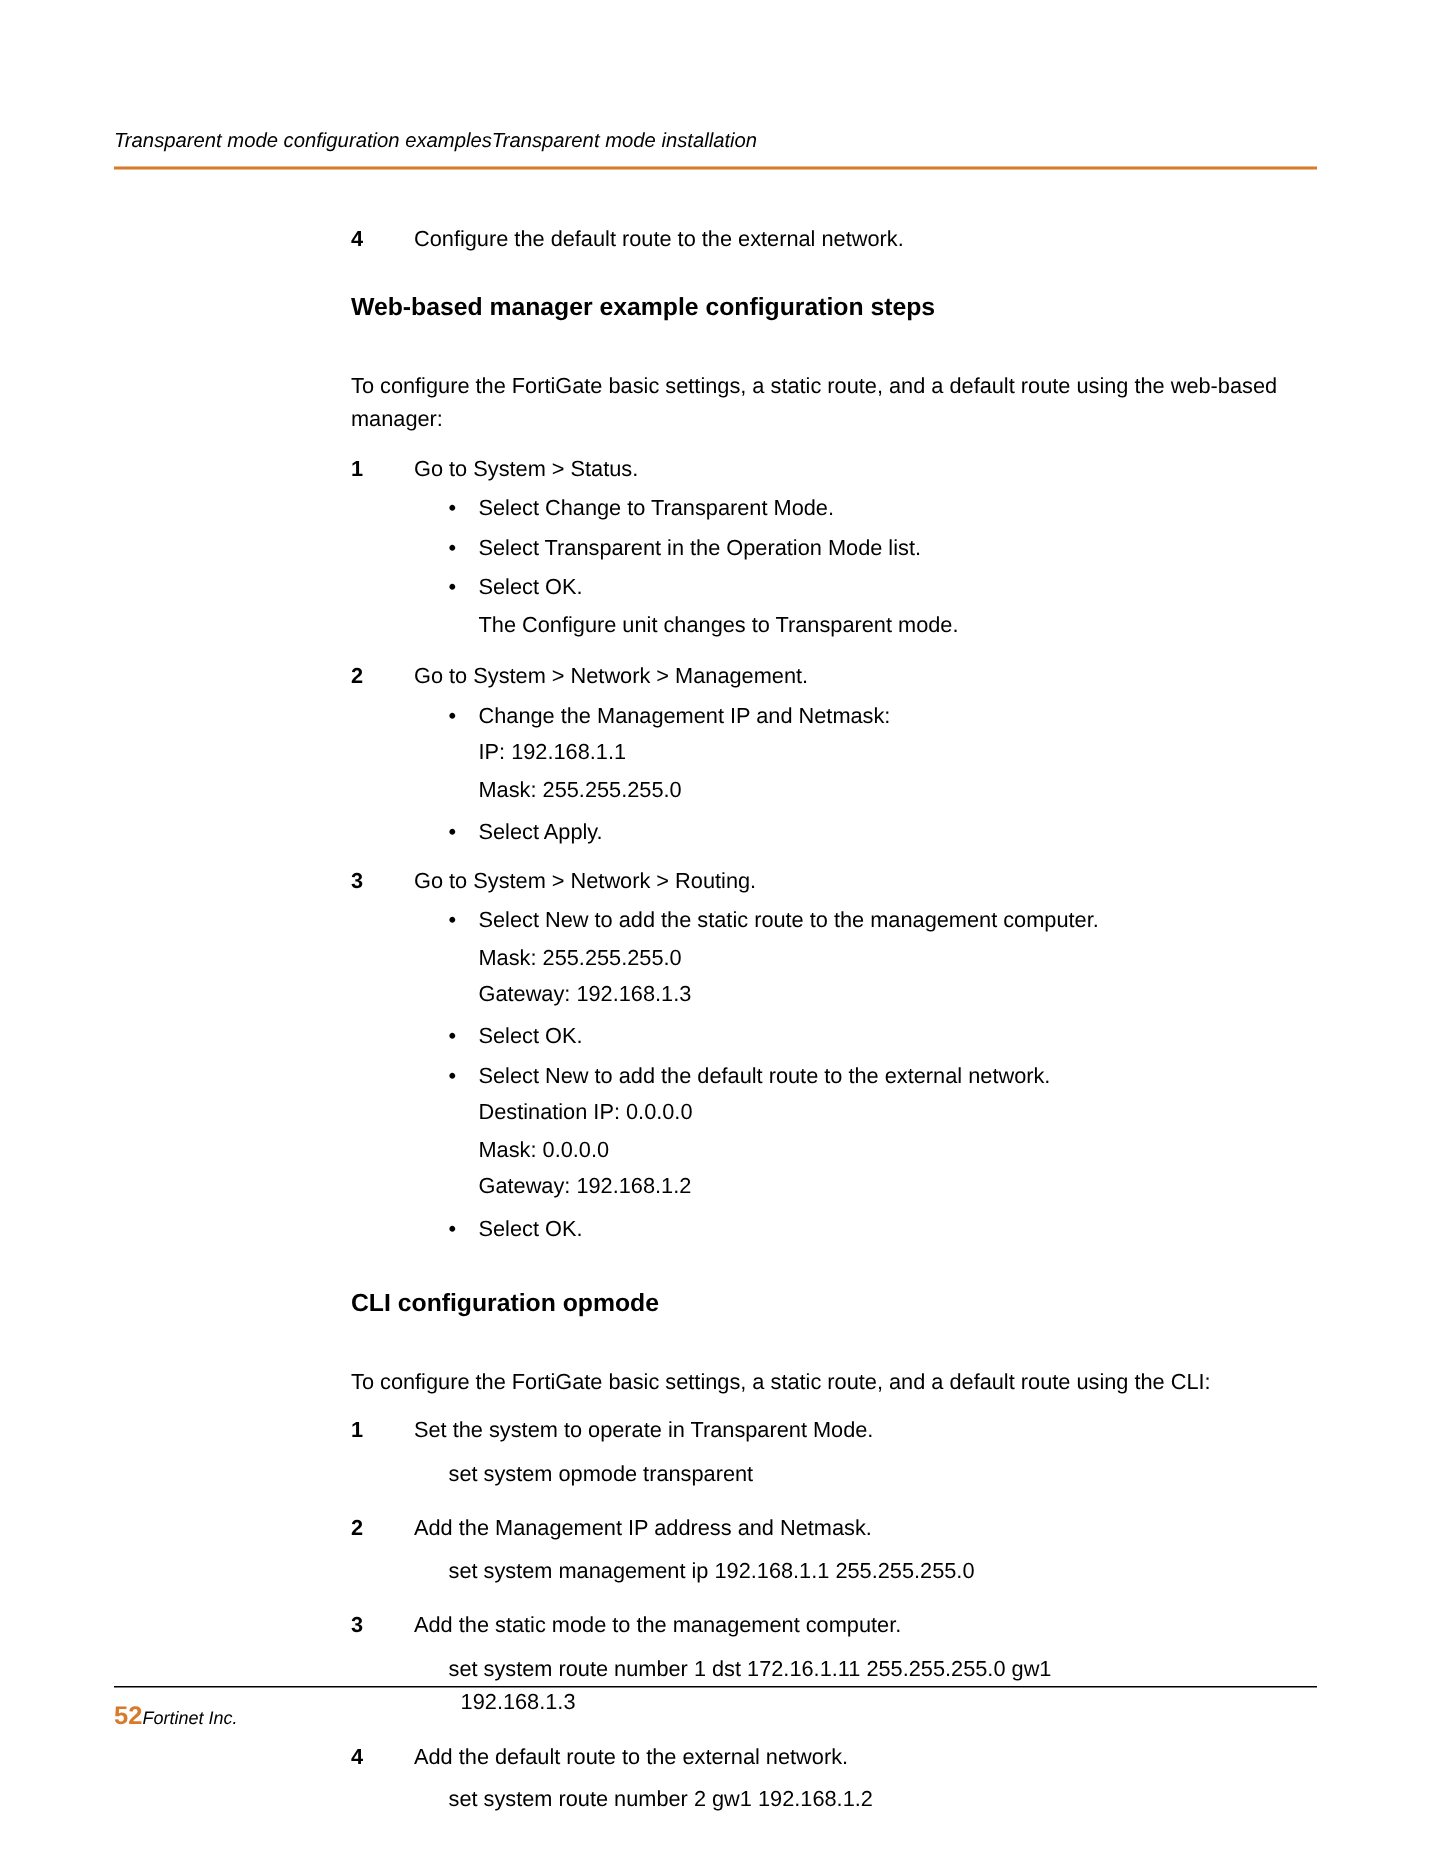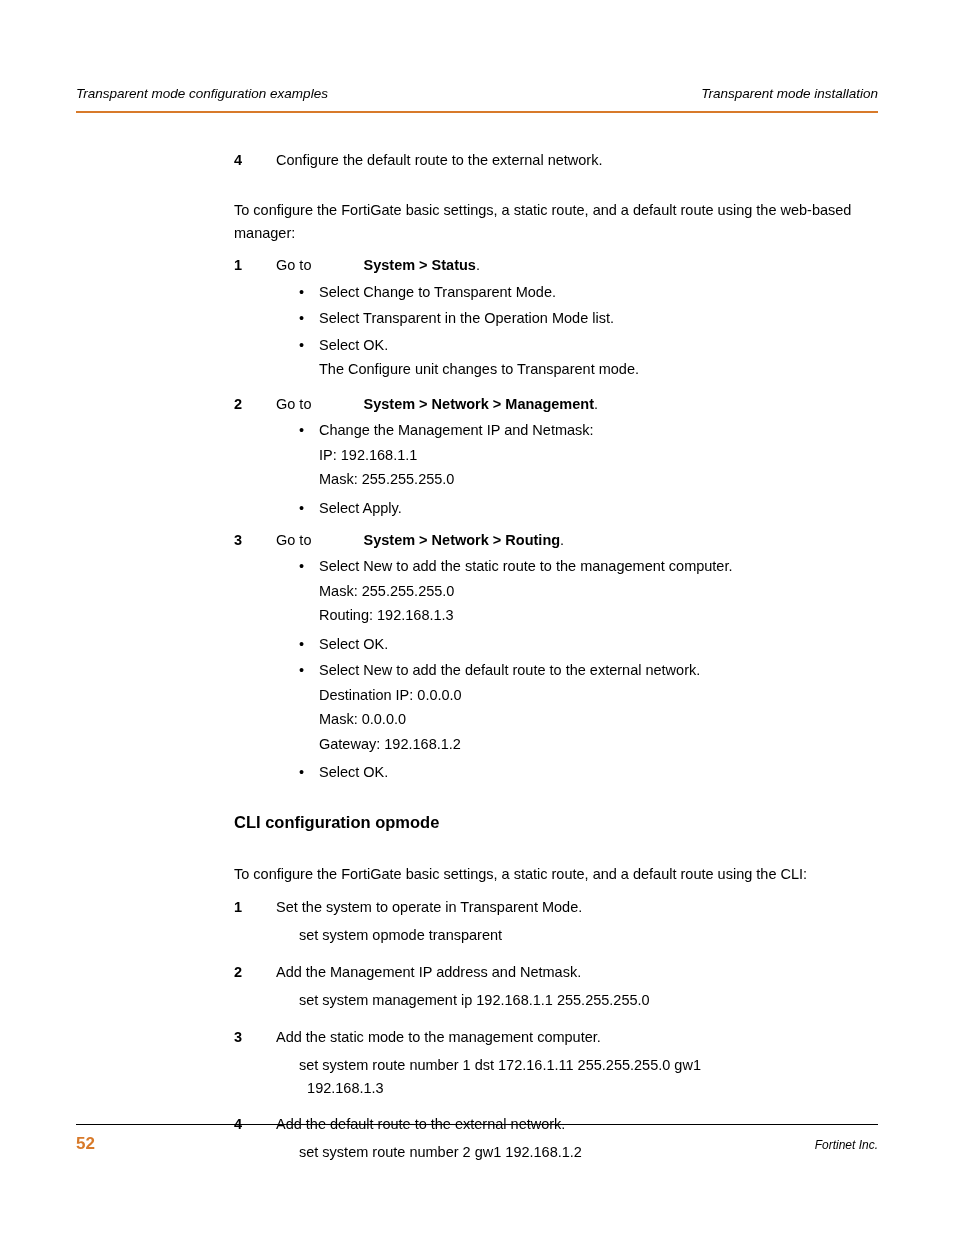--- a/index.html
+++ b/index.html
@@ -9,21 +9,20 @@
       line-height: 1.55;
       color: #000;
       background: #fff;
       width: 954px;
       height: 1235px;
       position: relative;
       padding: 84px 76px 0 76px;
     }
     .header-row {
       display: flex;
-      justify-content: space-between;
       font-style: italic;
       font-size: 13.5px;
       padding-bottom: 6px;
       border-bottom: 2px solid #d87a2a;
       margin-bottom: 36px;
     }
     .content {
       padding-left: 158px;
     }
     .ol-item {
@@ -31,21 +30,21 @@
       margin-bottom: 6px;
     }
     .ol-num {
       width: 42px;
       font-weight: bold;
       flex-shrink: 0;
     }
     .ol-body {
       flex: 1;
     }
-    .strong { font-weight: bold; margin-left: 48px; }
+    .strong { font-weight: normal; }
     h2.section {
       font-size: 16.5px;
       font-weight: bold;
       margin-top: 22px;
       margin-bottom: 10px;
     }
     .intro {
       margin-bottom: 10px;
       margin-top: 28px;
     }
@@ -70,21 +69,21 @@
       margin-top: 6px;
       margin-bottom: 8px;
       white-space: pre-wrap;
     }
     .footer {
       position: absolute;
       bottom: 78px;
       left: 76px;
       right: 76px;
       display: flex;
-      justify-content: space-between;
+      justify-content: flex-start;
       align-items: baseline;
       border-top: 1px solid #000;
       padding-top: 6px;
     }
     .page-num {
       color: #d87a2a;
       font-weight: bold;
       font-size: 17px;
     }
     .footer-right {
@@ -100,20 +99,21 @@
   <span>Transparent mode installation</span>
 </div>
 
 <div class="content">
 
   <div class="ol-item">
     <div class="ol-num">4</div>
     <div class="ol-body">Configure the default route to the external network.</div>
   </div>
 
+  <h2 class="section">Web-based manager example configuration steps</h2>
   <p class="intro">To configure the FortiGate basic settings, a static route, and a default route using the web-based manager:</p>
   <div id="sectionA-steps">
       <div class="ol-item">
         <div class="ol-num">1</div>
         <div class="ol-body">
           <div><span>Go to </span><span class="strong">System &gt; Status</span><span>.</span></div>
           <div class="bullet-list">
             <div class="bullet">
               <div class="bullet-dot">•</div>
               <div class="bullet-body">
@@ -161,21 +161,21 @@
       <div class="ol-item">
         <div class="ol-num">3</div>
         <div class="ol-body">
           <div><span>Go to </span><span class="strong">System &gt; Network &gt; Routing</span><span>.</span></div>
           <div class="bullet-list">
             <div class="bullet">
               <div class="bullet-dot">•</div>
               <div class="bullet-body">
                 <div>Select New to add the static route to the management computer.</div>
                 <div class="sub-line">Mask: 255.255.255.0</div>
-                <div class="sub-line">Routing: 192.168.1.3</div>
+                <div class="sub-line">Gateway: 192.168.1.3</div>
               </div>
             </div>
             <div class="bullet">
               <div class="bullet-dot">•</div>
               <div class="bullet-body">
                 <div>Select OK.</div>
               </div>
             </div>
             <div class="bullet">
               <div class="bullet-dot">•</div>

